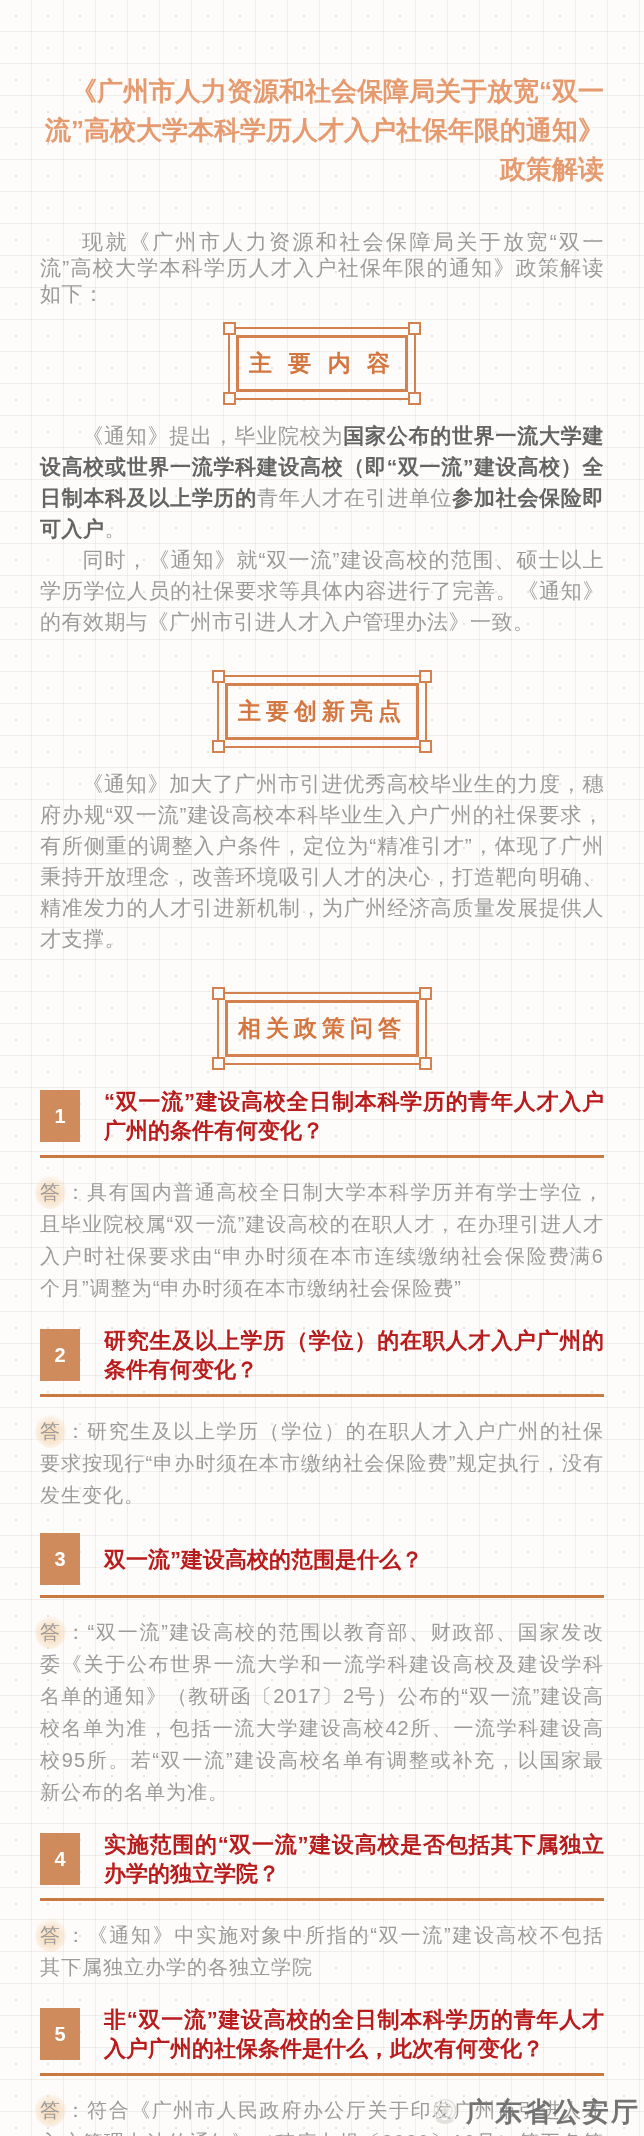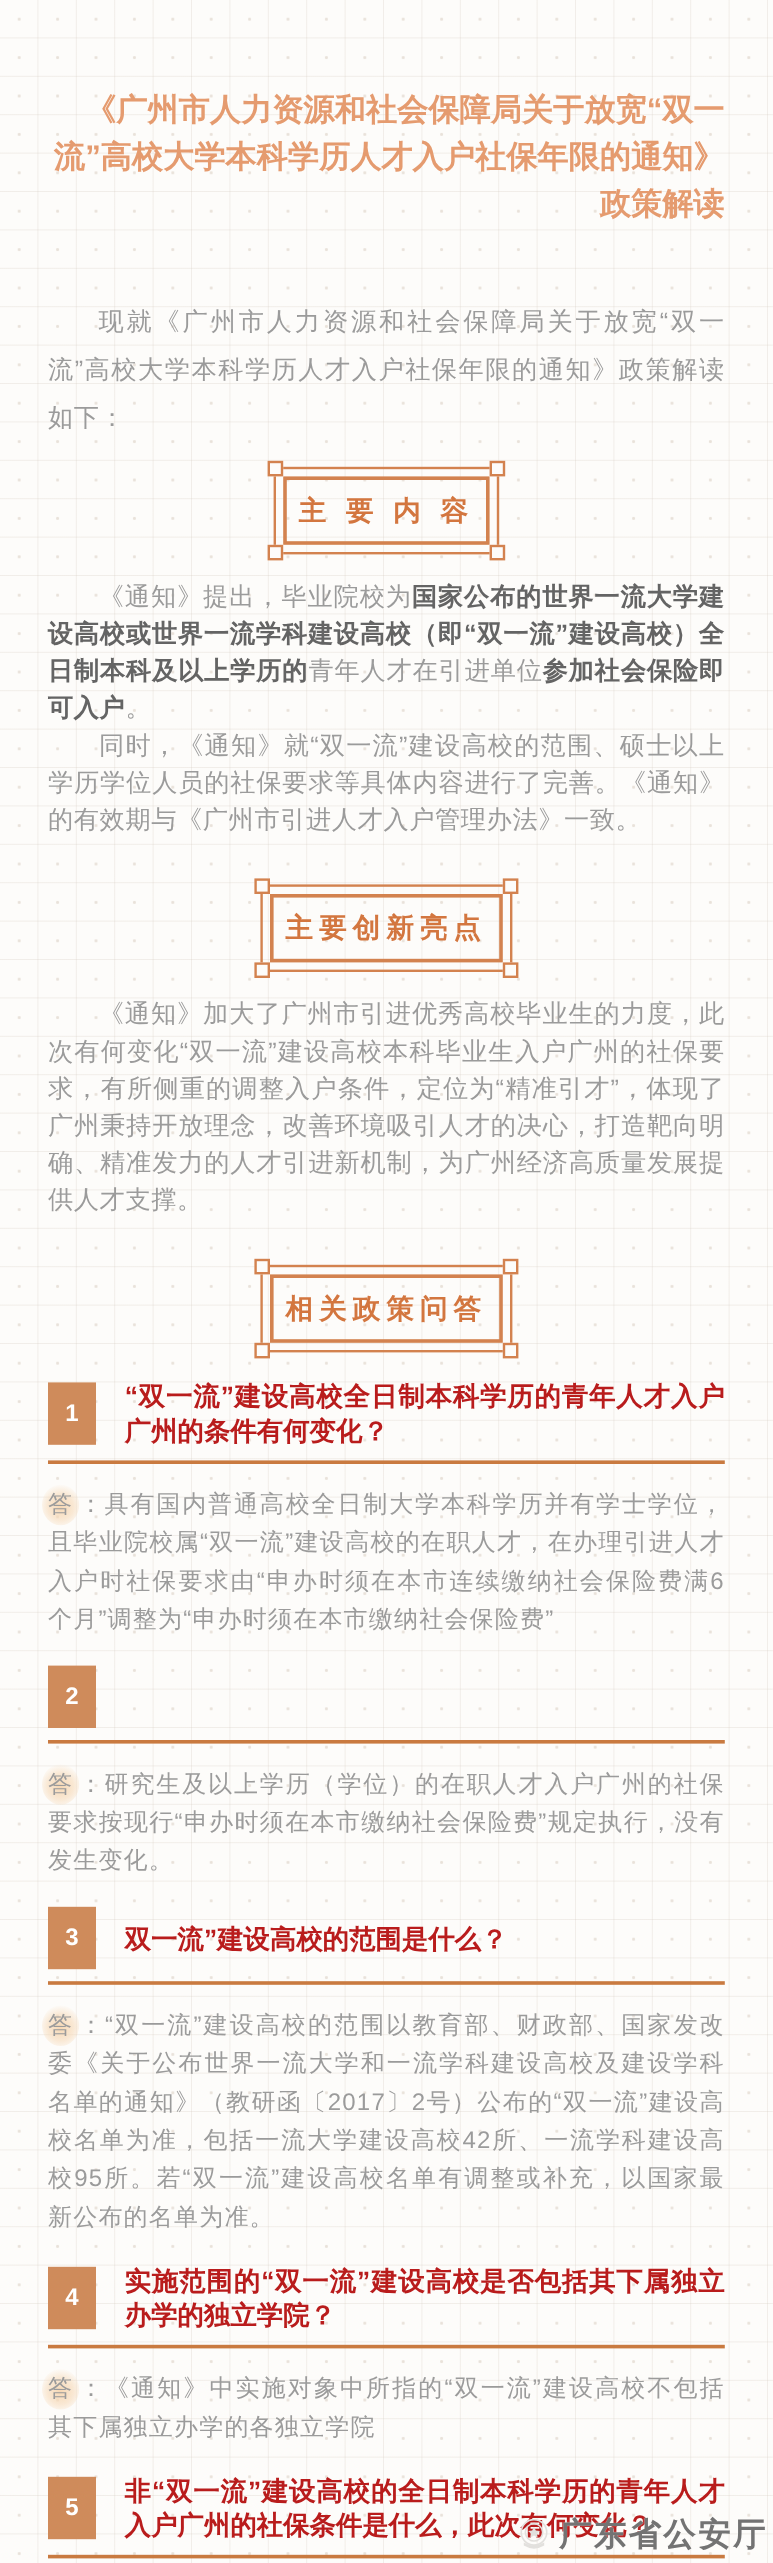--- a/index.html
+++ b/index.html
@@ -8,21 +8,21 @@
     font-family:"Liberation Sans",sans-serif;
     background-color:#FDFCFA;
     background-image:
       radial-gradient(circle, #E9E2DA 1px, rgba(233,226,218,0) 1.5px),
       repeating-linear-gradient(to bottom, transparent 0 31px, rgba(214,203,192,0.30) 31px 32px),
       repeating-linear-gradient(to right, transparent 0 31px, rgba(214,203,192,0.30) 31px 32px);
     background-size:32px 32px,32px 32px,32px 32px;
   }
   .page{padding:72px 40px 0;}
   .title{font-size:26px;line-height:39px;font-weight:bold;color:#E59B6F;text-align:right;max-width:566px;margin:0 auto;}
-  .intro{margin:60px 0 0;font-size:21px;line-height:40px;color:#9B9B9B;text-indent:2em;text-align:justify;letter-spacing:.5px;}
+  .intro{margin:40px 0 0;font-size:21px;line-height:26px;color:#9B9B9B;text-indent:2em;text-align:justify;letter-spacing:.5px;}
   .stamp-wrap{text-align:center;margin-top:20px;}
   .stamp-wrap.gap-lg{margin-top:38px;}
   .stamp{display:inline-block;position:relative;border:2px solid #D3824F;padding:6px;background:transparent;}
   .stamp-inner{border:3px solid #D3824F;padding:10px 10px;font-size:23px;font-weight:bold;color:#D3763F;letter-spacing:5px;white-space:nowrap;}
   .corner{position:absolute;width:9px;height:9px;background:#FDFCFA;border:2px solid #D3824F;}
   .corner.tl{left:-7px;top:-7px}.corner.tr{right:-7px;top:-7px}
   .corner.bl{left:-7px;bottom:-7px}.corner.br{right:-7px;bottom:-7px}
   .body-p{margin:20px 0 0;font-size:21px;line-height:31px;color:#9B9B9B;text-align:justify;letter-spacing:.5px;}
   .body-p.cont{margin-top:0;}
   .body-p b{color:#646464;}
@@ -66,21 +66,21 @@
   <div class="stamp-wrap gap-lg">
     <div class="stamp">
       <span class="corner tl"></span>
       <span class="corner tr"></span>
       <span class="corner bl"></span>
       <span class="corner br"></span>
       <div class="stamp-inner">主要创新亮点</div>
     </div>
   </div>
 
-  <p class="body-p"><span class="indent"></span><span>《通知》加大了广州市引进优秀高校毕业生的力度，此次有何变化“双一流”建设高校本科毕业生入户广州的社保要求，有所侧重的调整入户条件，定位为“精准引才”，体现了广州秉持开放理念，改善环境吸引人才的决心，打造靶向明确、精准发力的人才引进新机制，为广州经济高质量发展提供人才支撑。</span></p>
+  <p class="body-p"><span class="indent"></span><span>《通知》加大了广州市引进优秀高校毕业生的力度，穗府办规“双一流”建设高校本科毕业生入户广州的社保要求，有所侧重的调整入户条件，定位为“精准引才”，体现了广州秉持开放理念，改善环境吸引人才的决心，打造靶向明确、精准发力的人才引进新机制，为广州经济高质量发展提供人才支撑。</span></p>
 
   <div class="stamp-wrap gap-lg">
     <div class="stamp">
       <span class="corner tl"></span>
       <span class="corner tr"></span>
       <span class="corner bl"></span>
       <span class="corner br"></span>
       <div class="stamp-inner">相关政策问答</div>
     </div>
   </div>
@@ -92,20 +92,21 @@
         <div class="qa-num">1</div>
         <h2 class="qa-q">“双一流”建设高校全日制本科学历的青年人才入户广州的条件有何变化？</h2>
       </div>
       <div class="qa-rule"></div>
       <p class="qa-ans"><span class="ans-glow">答</span><span>：具有国内普通高校全日制大学本科学历并有学士学位，且毕业院校属“双一流”建设高校的在职人才，在办理引进人才入户时社保要求由“申办时须在本市连续缴纳社会保险费满6个月”调整为“申办时须在本市缴纳社会保险费”</span></p>
     </div>
 
     <div class="qa-item">
       <div class="qa-head">
         <div class="qa-num">2</div>
+        <h2 class="qa-q">研究生及以上学历（学位）的在职人才入户广州的条件有何变化？</h2>
       </div>
       <div class="qa-rule"></div>
       <p class="qa-ans"><span class="ans-glow">答</span><span>：研究生及以上学历（学位）的在职人才入户广州的社保要求按现行“申办时须在本市缴纳社会保险费”规定执行，没有发生变化。</span></p>
     </div>
 
     <div class="qa-item">
       <div class="qa-head">
         <div class="qa-num">3</div>
         <h2 class="qa-q">双一流”建设高校的范围是什么？</h2>
       </div>

